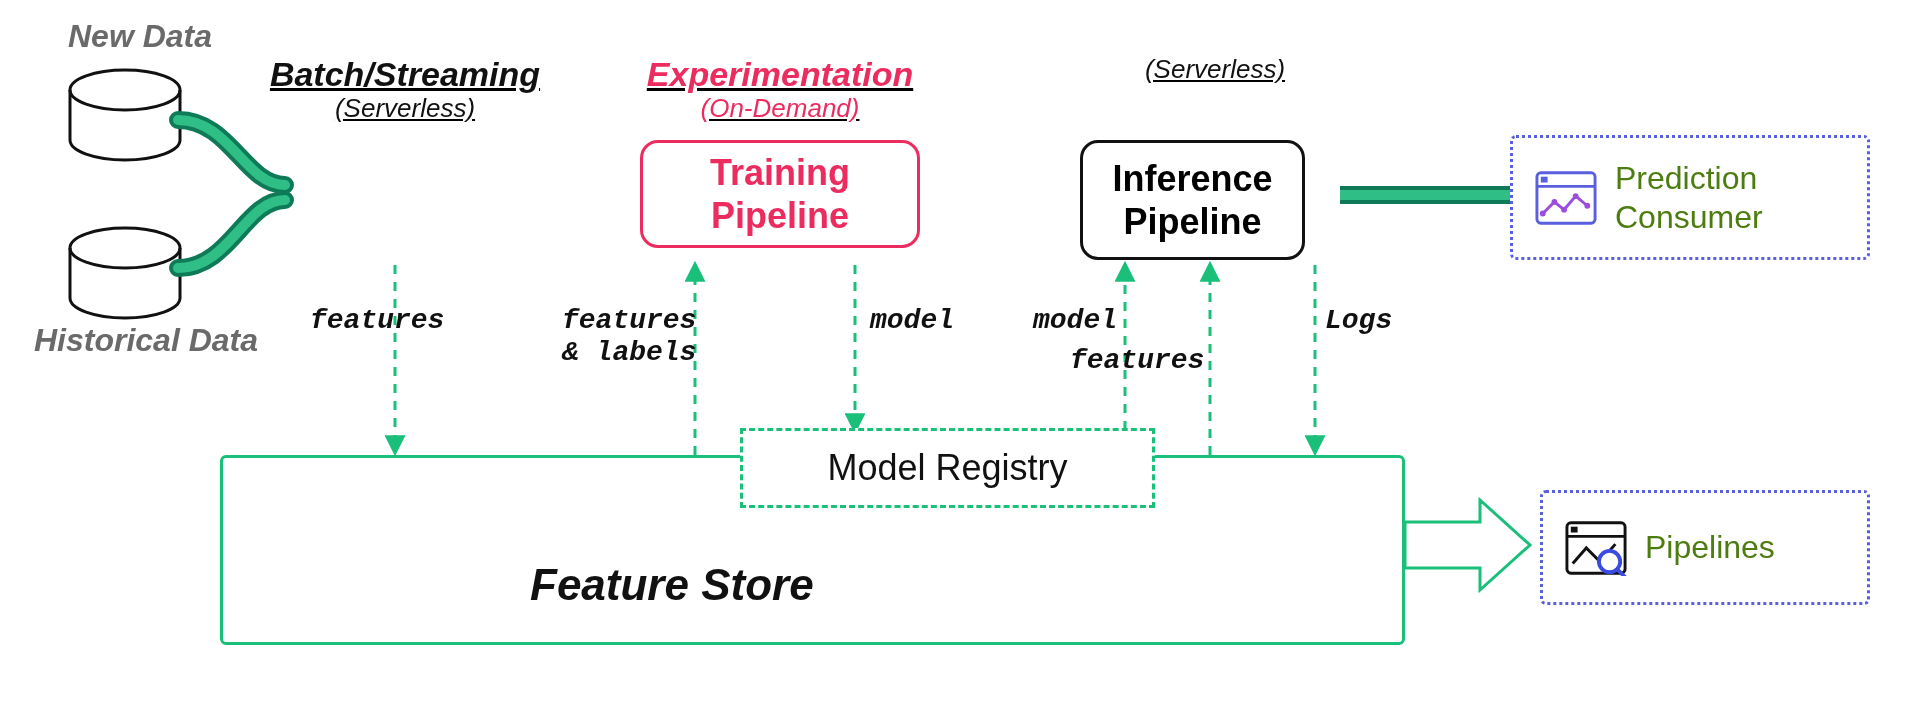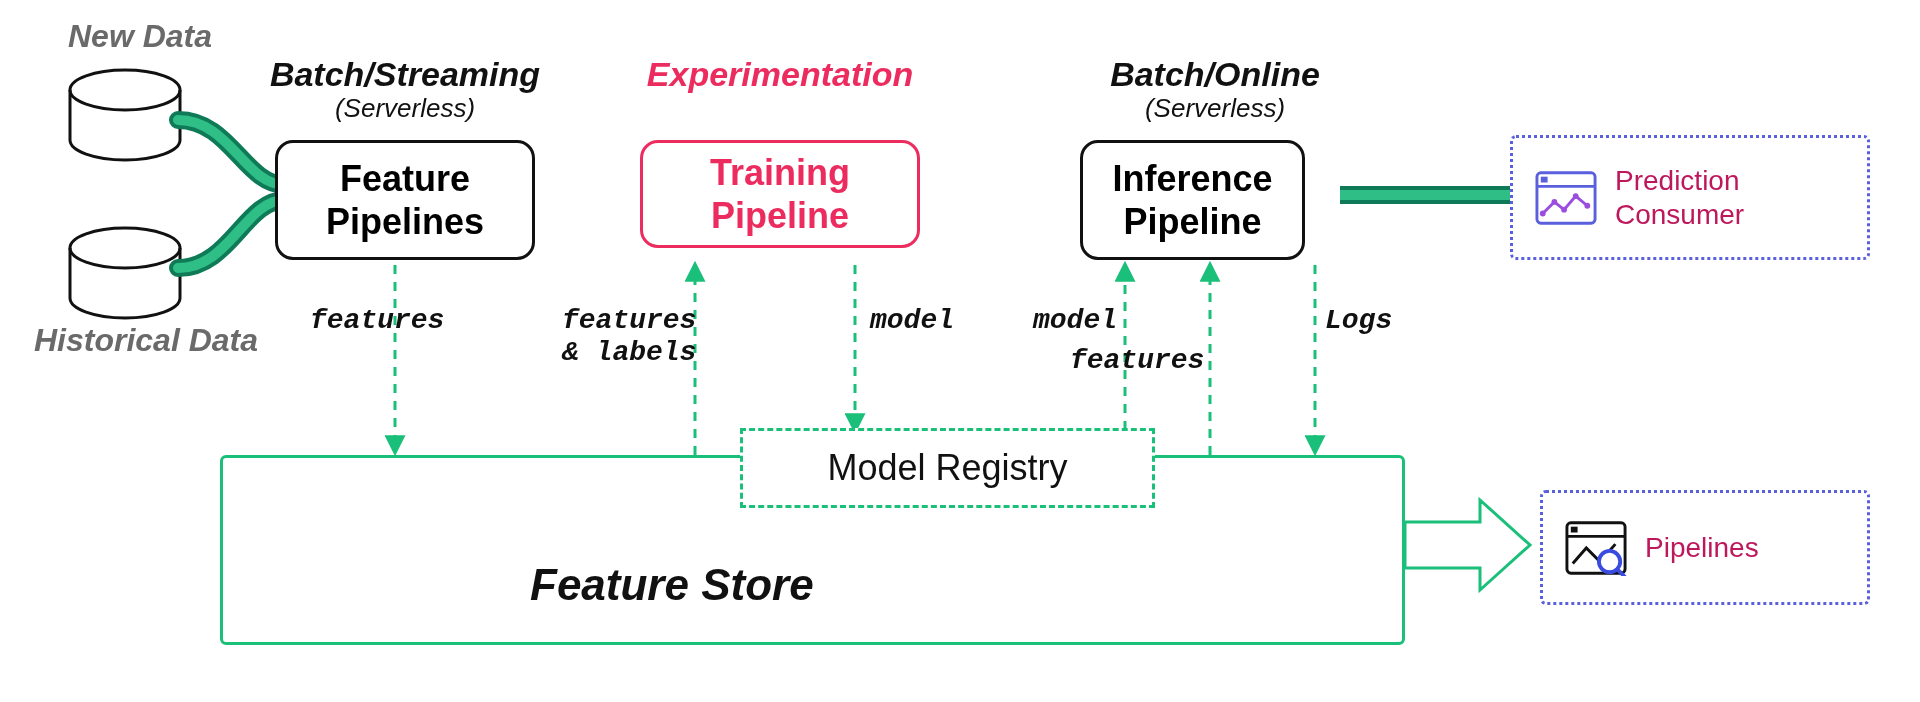--- a/index.html
+++ b/index.html
@@ -31,20 +31,21 @@
     font-style: italic;
     font-weight: 700;
     font-size: 32px;
     text-align: center;
   }
 
   
   .pipehdr {
     text-align: center;
     line-height: 1.15;
+    text-decoration: underline;
   }
   .pipehdr .line1 {
     font-size: 34px;
     font-weight: 700;
     font-style: italic;
   }
   .pipehdr .line2 {
     font-size: 26px;
     font-style: italic;
     font-weight: 400;
@@ -113,22 +114,22 @@
     border: 3px dotted #5a5fde;
     border-radius: 6px;
     background: #fff;
     box-sizing: border-box;
     display: flex;
     align-items: center;
     gap: 18px;
     padding: 0 22px;
   }
   .consumer .clabel {
-    font-size: 28px;
-    color: #be185d;
+    font-size: 32px;
+    color: #4d7c0f;
     line-height: 1.2;
   }
   .consumer .cicon {
     width: 62px;
     height: 56px;
     flex-shrink: 0;
   }
 
   
   .edgetxt {
@@ -200,30 +201,26 @@
 
   <div class="abs srclabel" style="left:40px; top:18px; width:200px;">New Data</div>
   <div class="abs srclabel" style="left:16px; top:322px; width:260px;">Historical Data</div>
 
   <div class="abs pipehdr hdr-feature" style="left:250px; top:55px; width:310px;">
     <div class="line1">Batch/Streaming</div>
     <div class="line2">(Serverless)</div>
   </div>
   <div class="abs pipehdr hdr-training" style="left:620px; top:55px; width:320px;">
     <div class="line1">Experimentation</div>
+    <div class="line2">(On-Demand)</div>
   </div>
   <div class="abs pipehdr hdr-inference" style="left:1060px; top:55px; width:310px;">
-    <div class="line1">Batch/Online</div>
     <div class="line2">(Serverless)</div>
   </div>
 
-  <div class="abs box" style="left:275px; top:140px; width:260px; height:120px;">
-    <div class="boxlabel" style="white-space:pre-line;">Feature
-Pipelines</div>
-  </div>
   <div class="abs box training" style="left:640px; top:140px; width:280px; height:108px;">
     <div class="boxlabel" style="white-space:pre-line;">Training
 Pipeline</div>
   </div>
   <div class="abs box" style="left:1080px; top:140px; width:225px; height:120px;">
     <div class="boxlabel" style="white-space:pre-line;">Inference
 Pipeline</div>
   </div>
 
   <div class="abs fstore" style="left:220px; top:455px; width:1185px; height:190px;"></div>

